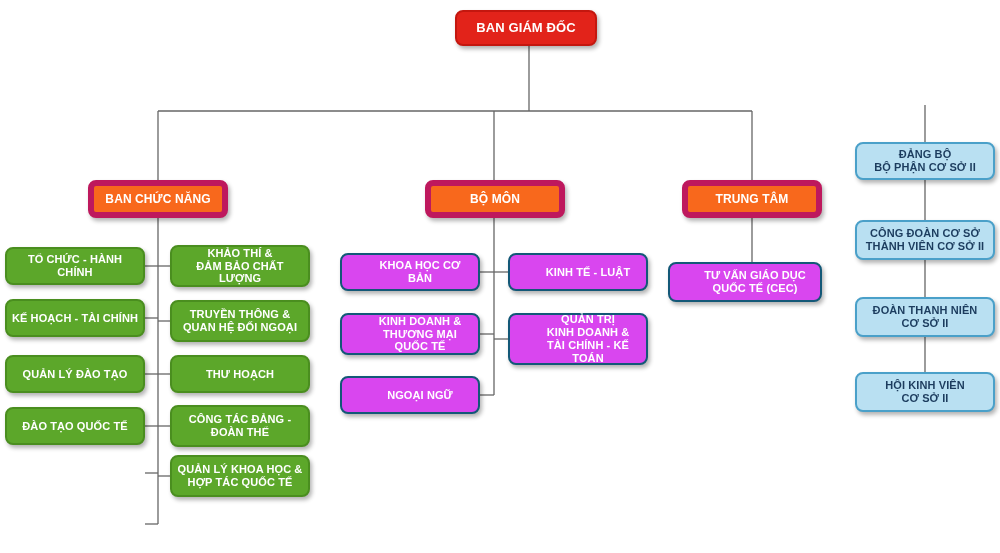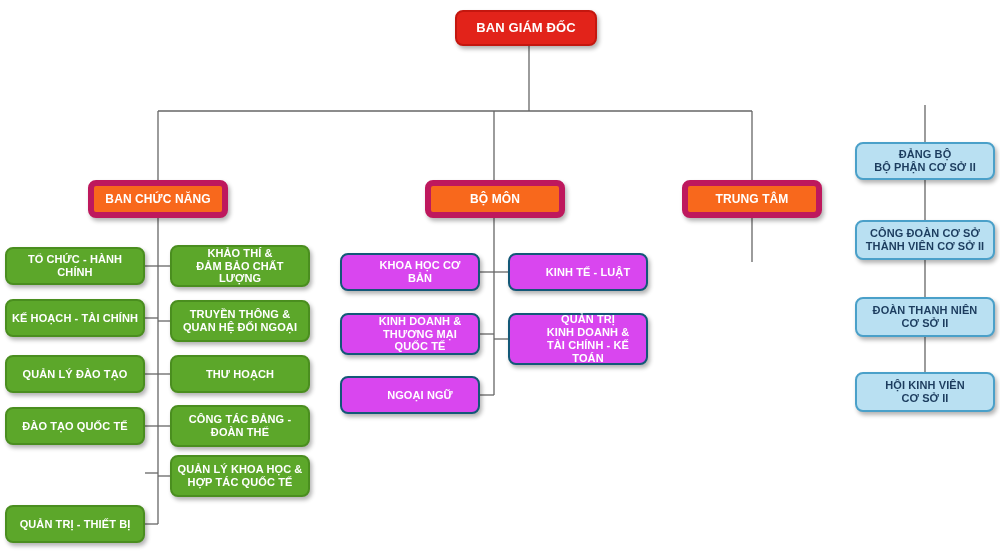--- a/index.html
+++ b/index.html
@@ -64,21 +64,20 @@
   <div class="box red" style="left:455px;top:10px;width:142px;height:36px">BAN GIÁM ĐỐC</div>
 
   <div class="box orange" style="left:88px;top:180px;width:140px;height:38px">BAN CHỨC NĂNG</div>
   <div class="box orange" style="left:425px;top:180px;width:140px;height:38px">BỘ MÔN</div>
   <div class="box orange" style="left:682px;top:180px;width:140px;height:38px">TRUNG TÂM</div>
 
   <div class="box green" style="left:5px;top:247px;width:140px;height:38px">TỔ CHỨC - HÀNH CHÍNH</div>
   <div class="box green" style="left:5px;top:299px;width:140px;height:38px">KẾ HOẠCH - TÀI CHÍNH</div>
   <div class="box green" style="left:5px;top:355px;width:140px;height:38px">QUẢN LÝ ĐÀO TẠO</div>
   <div class="box green" style="left:5px;top:407px;width:140px;height:38px">ĐÀO TẠO QUỐC TẾ</div>
-  <div class="box green" style="left:5px;top:505px;width:140px;height:38px">QUẢN TRỊ - THIẾT BỊ</div>
 
   <div class="box green" style="left:170px;top:245px;width:140px;height:42px">KHẢO THÍ &amp;
 ĐẢM BẢO CHẤT LƯỢNG</div>
   <div class="box green" style="left:170px;top:300px;width:140px;height:42px">TRUYỀN THÔNG &amp;
 QUAN HỆ ĐỐI NGOẠI</div>
   <div class="box green" style="left:170px;top:355px;width:140px;height:38px">THƯ HOẠCH</div>
   <div class="box green" style="left:170px;top:405px;width:140px;height:42px">CÔNG TÁC ĐẢNG -
 ĐOÀN THỂ</div>
   <div class="box green" style="left:170px;top:455px;width:140px;height:42px">QUẢN LÝ KHOA HỌC &amp;
 HỢP TÁC QUỐC TẾ</div>
@@ -86,20 +85,22 @@
   <div class="box teal" style="left:340px;top:253px;width:140px;height:38px">KHOA HỌC CƠ BẢN</div>
   <div class="box teal" style="left:340px;top:313px;width:140px;height:42px">KINH DOANH &amp;
 THƯƠNG MẠI QUỐC TẾ</div>
   <div class="box teal" style="left:340px;top:376px;width:140px;height:38px">NGOẠI NGỮ</div>
 
   <div class="box teal" style="left:508px;top:253px;width:140px;height:38px">KINH TẾ - LUẬT</div>
   <div class="box teal" style="left:508px;top:313px;width:140px;height:52px">QUẢN TRỊ
 KINH DOANH &amp;
 TÀI CHÍNH - KẾ TOÁN</div>
 
+  <div class="box teal" style="left:668px;top:262px;width:154px;height:40px">TƯ VẤN GIÁO DỤC
+QUỐC TẾ (CEC)</div>
 
   <div class="box lblue" style="left:855px;top:142px;width:140px;height:38px">ĐẢNG BỘ
 BỘ PHẬN CƠ SỞ II</div>
   <div class="box lblue" style="left:855px;top:220px;width:140px;height:40px">CÔNG ĐOÀN CƠ SỞ
 THÀNH VIÊN CƠ SỞ II</div>
   <div class="box lblue" style="left:855px;top:297px;width:140px;height:40px">ĐOÀN THANH NIÊN
 CƠ SỞ II</div>
   <div class="box lblue" style="left:855px;top:372px;width:140px;height:40px">HỘI KINH VIÊN
 CƠ SỞ II</div>
 

